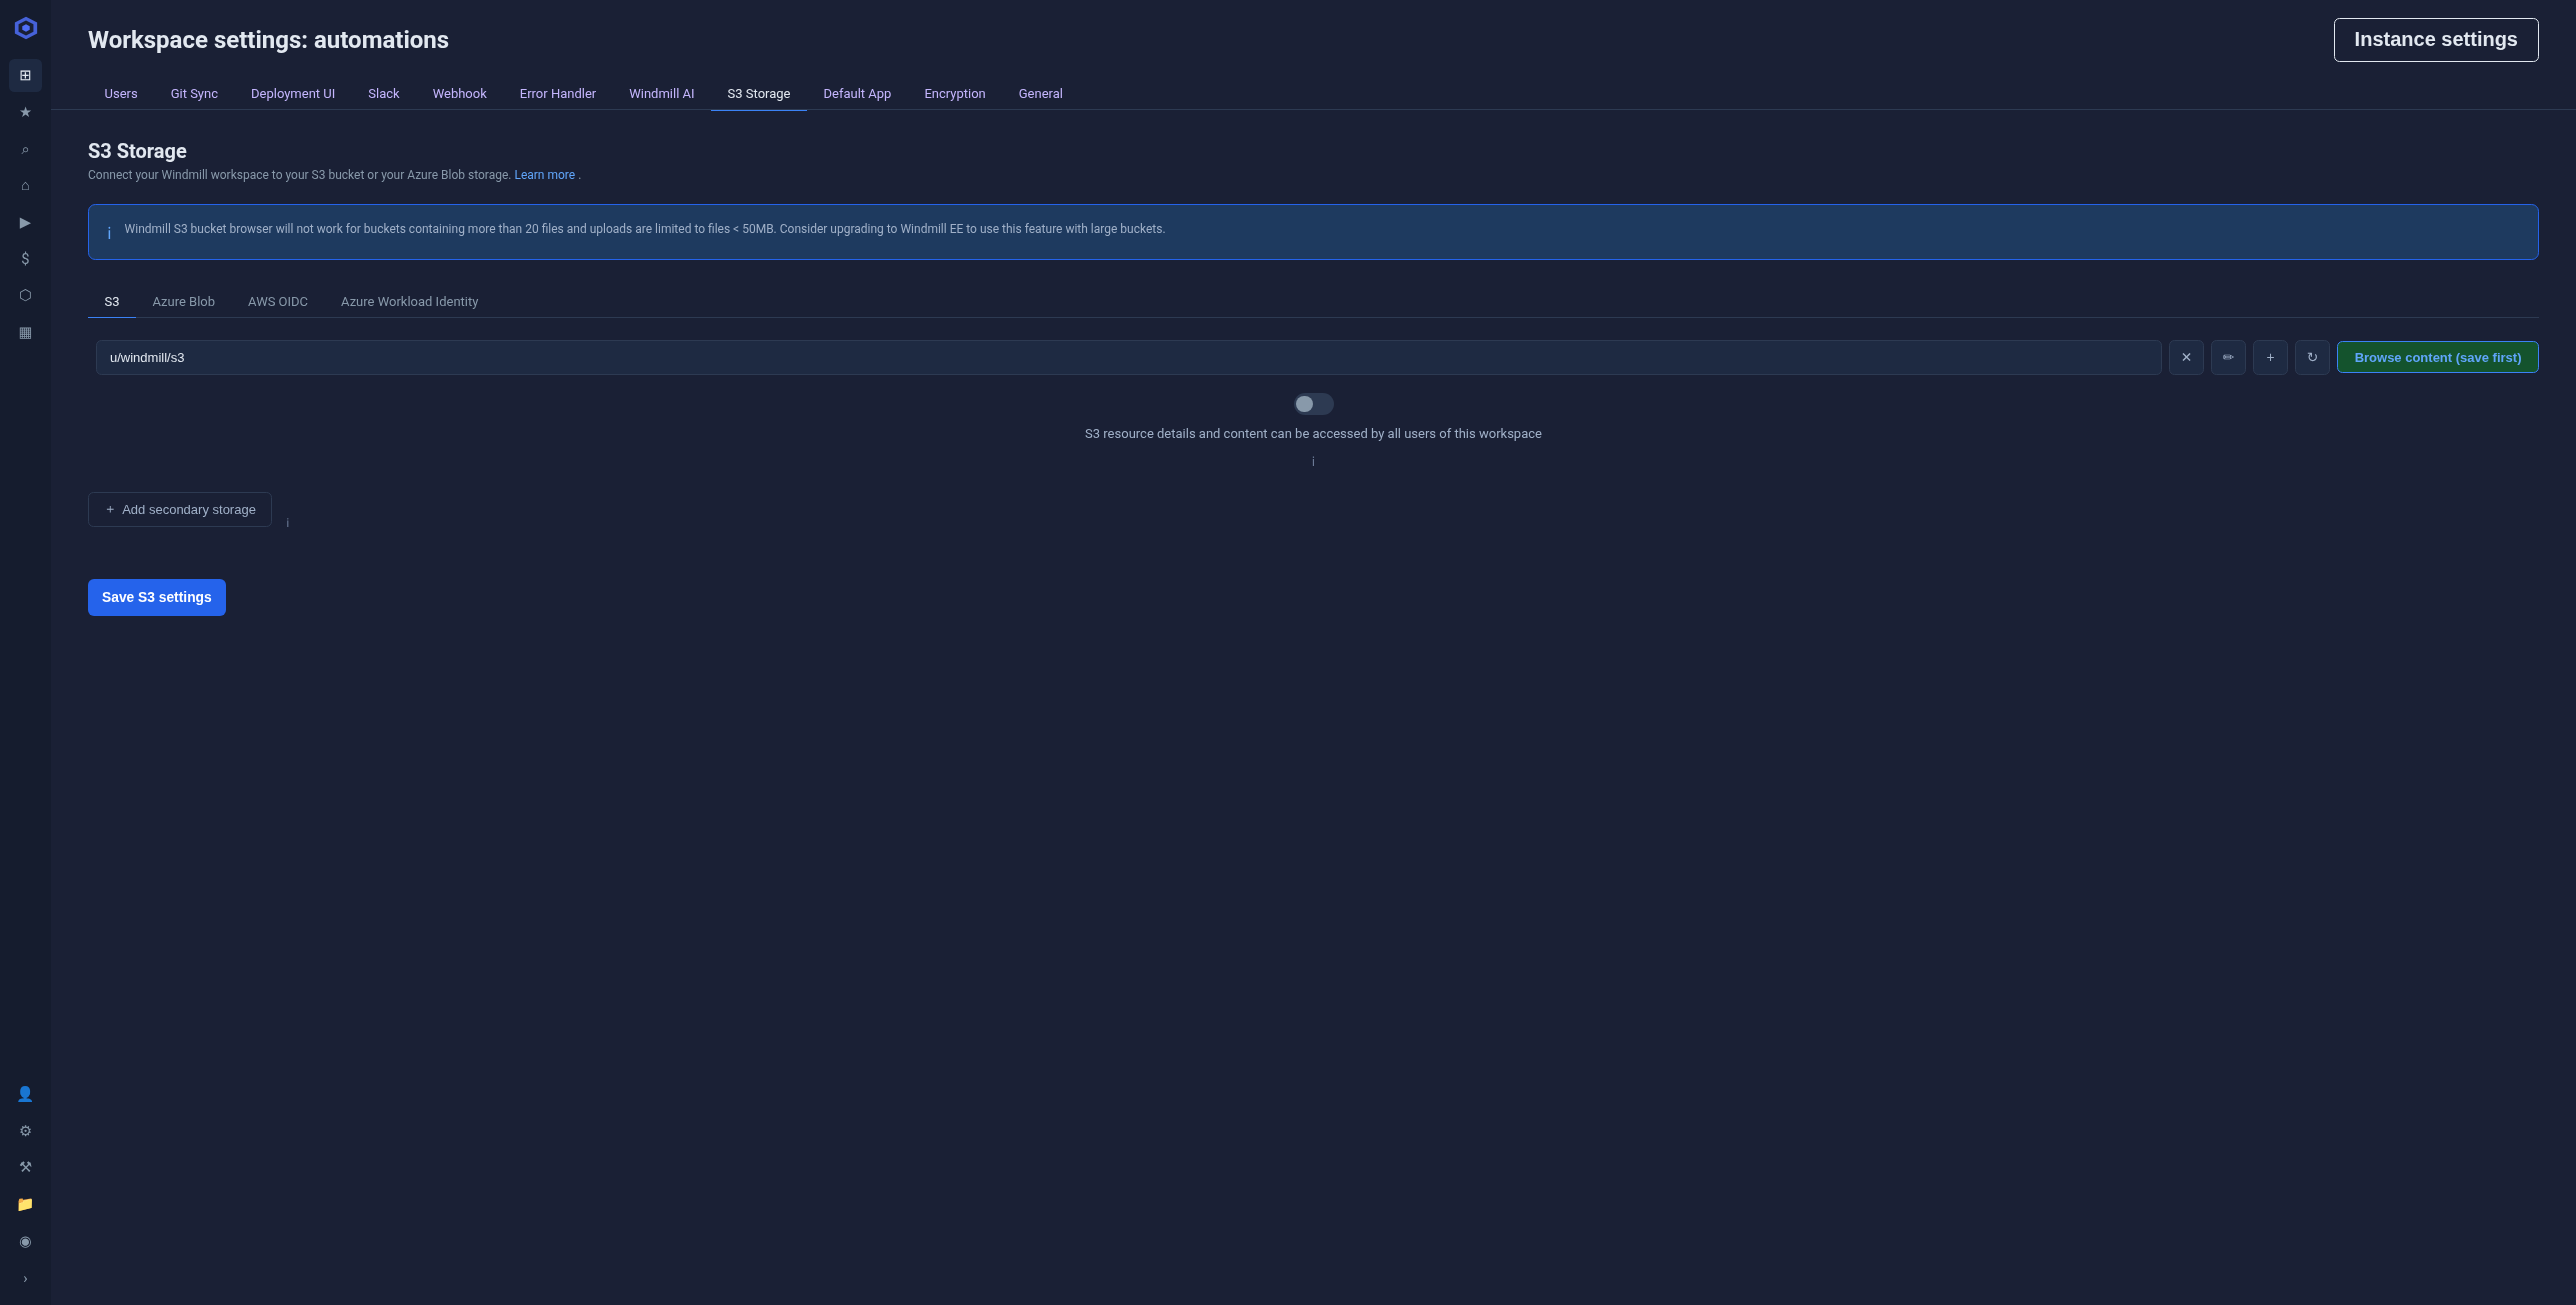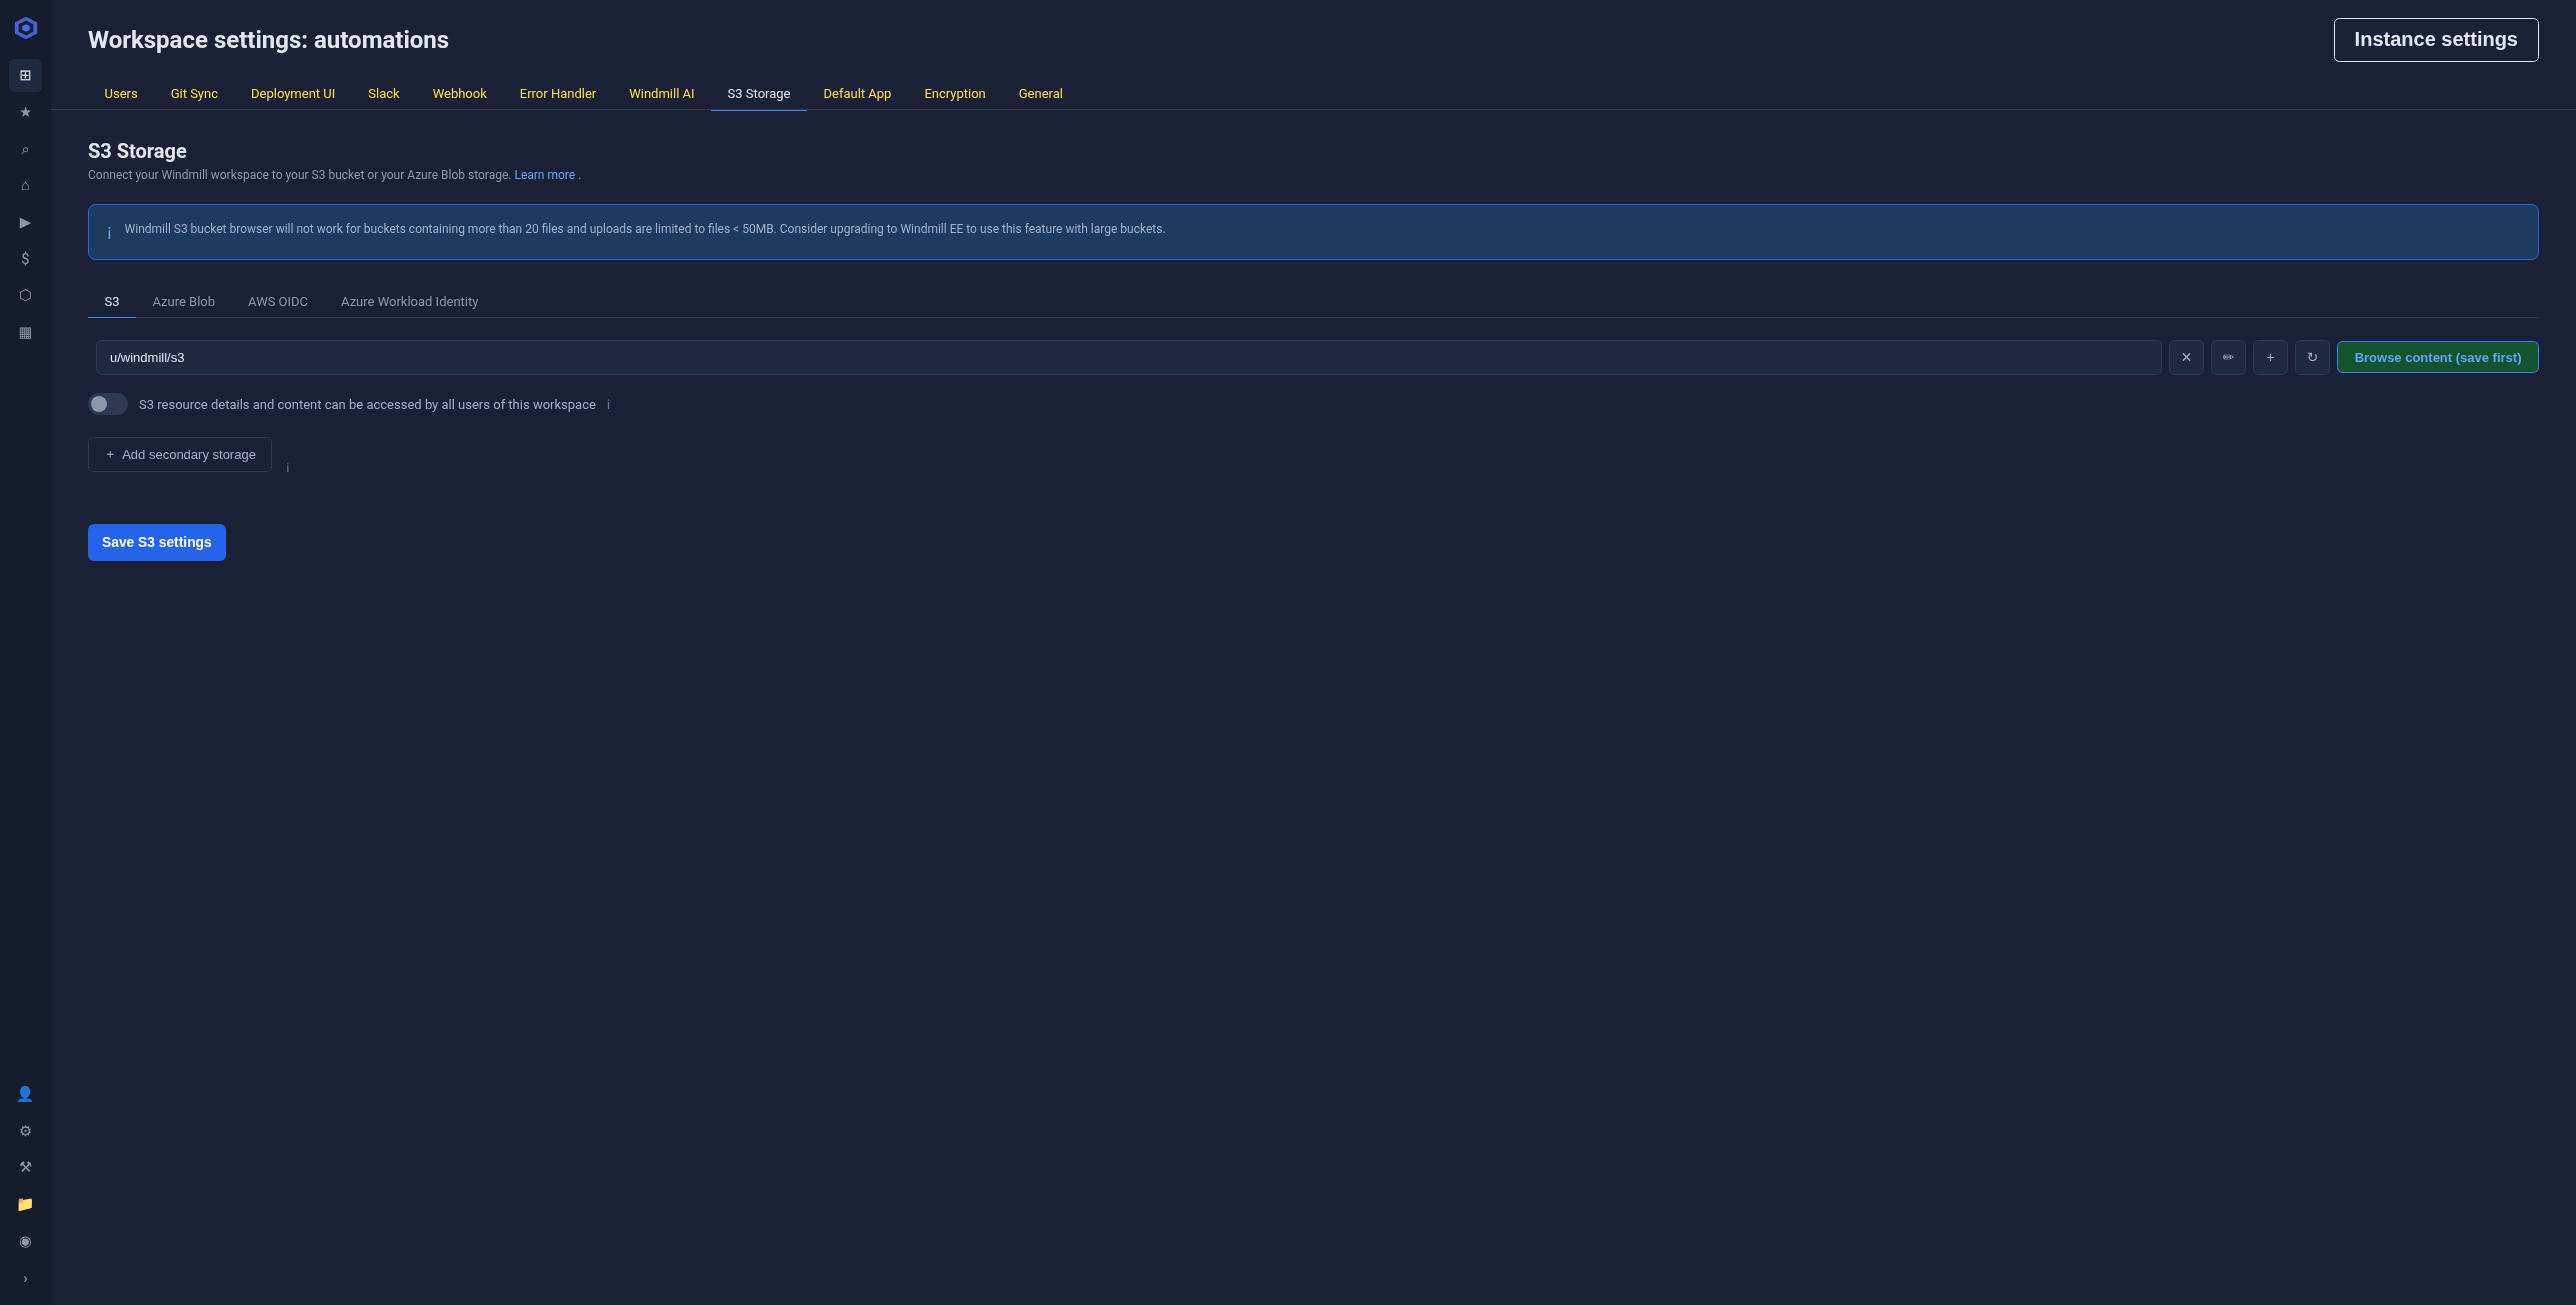--- a/index.html
+++ b/index.html
@@ -88,21 +88,21 @@
     .tab-nav {
       display: flex;
       border-bottom: 1.8px solid #2d3a52;
       padding: 0 37px;
       gap: 0;
       flex-shrink: 0;
     }
     .tab-item {
       padding: 9.2px 16.5px;
       font-size: 13px;
-      color: #fde047;
+      color: #c4b5fd;
       cursor: pointer;
       border-bottom: 1.8px solid transparent;
       margin-bottom: -1.8px;
       white-space: nowrap;
     }
     .tab-item.active {
       color: #e2e8f0;
       border-bottom: 1.8px solid #3b82f6;
     }
 
@@ -221,20 +221,21 @@
       cursor: pointer;
       white-space: nowrap;
     }
 
     
     .toggle-row {
       display: flex;
       align-items: center;
       gap: 11px;
       margin-bottom: 22px;
+      flex-direction: column;
     }
     .toggle {
       width: 40px;
       height: 22px;
       background: #2d3a52;
       border-radius: 11px;
       position: relative;
       cursor: pointer;
       flex-shrink: 0;
     }

